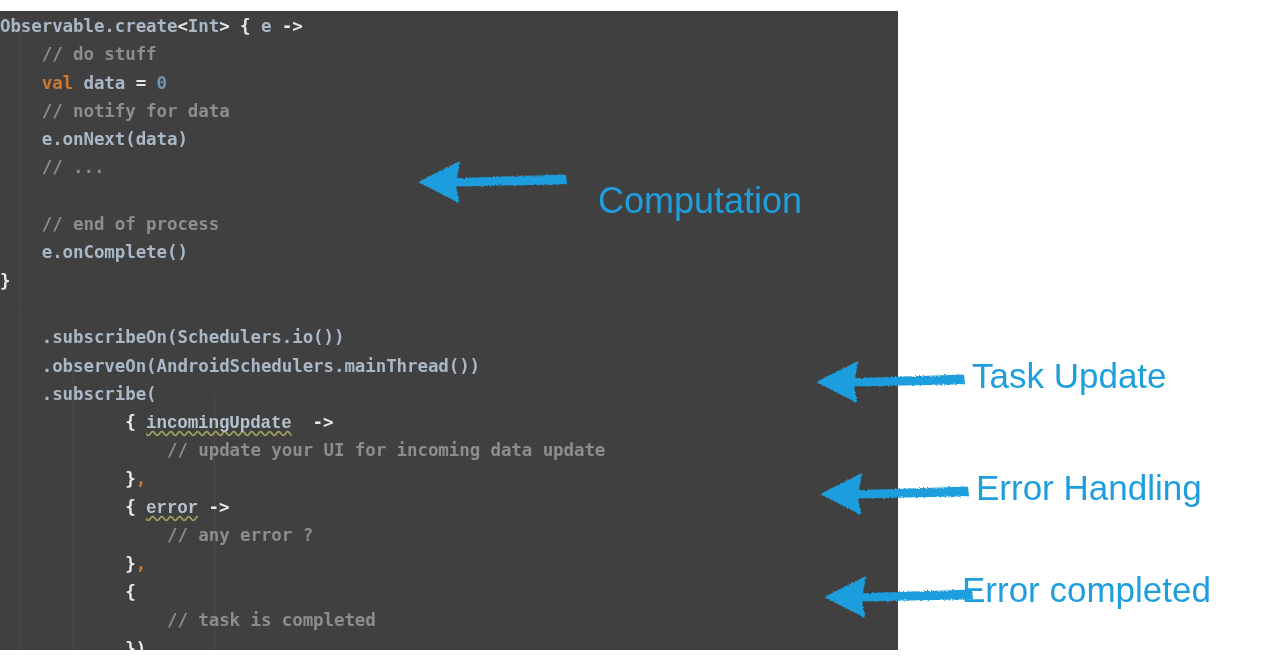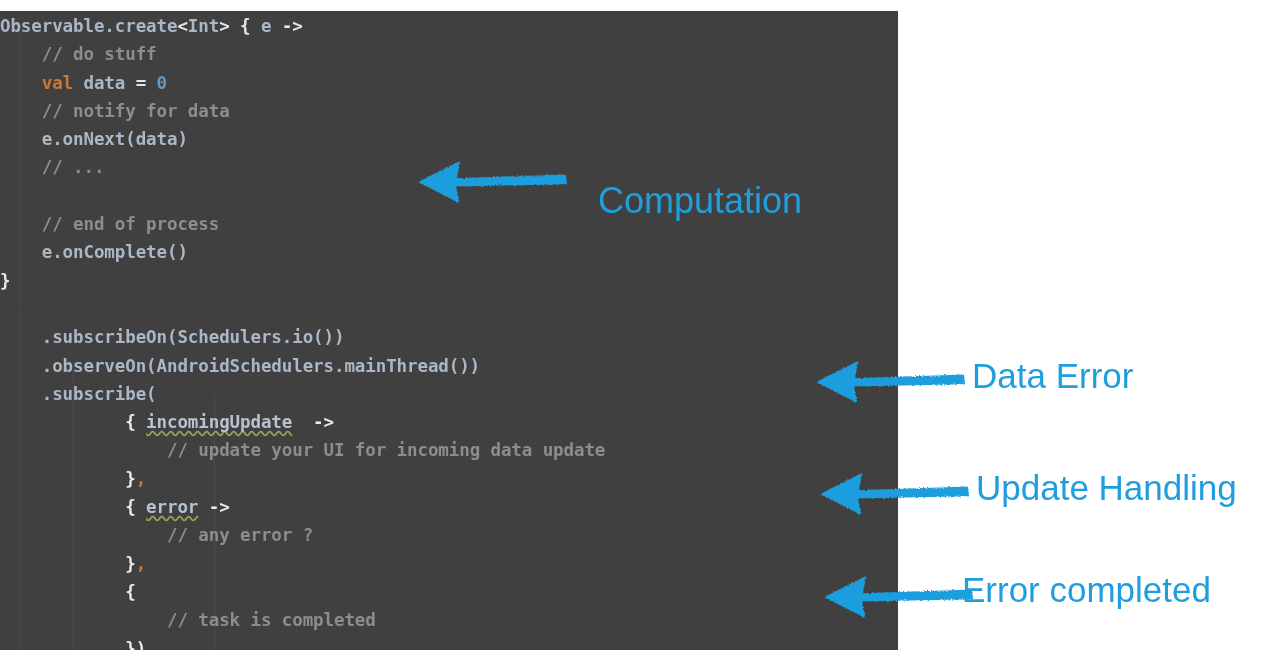--- a/index.html
+++ b/index.html
@@ -58,20 +58,21 @@
   .t-kw      { color: #cc7832; }
   .t-num     { color: #6897bb; }
   .t-punct   { color: #e8e8e8; }
   .t-comma   { color: #cc7832; }
   .t-brace   { color: #eaeaea; }
   .t-warn {
     color: #b6c2cf;
     text-decoration: underline wavy #9d9d5e;
     text-decoration-skip-ink: none;
     text-underline-offset: 2px;
+    font-family: Liberation Mono, monospace;
   }
 
   
   .annotation {
     position: absolute;
     display: flex;
     align-items: center;
   }
   .arrow-wrap {
     position: relative;
@@ -122,36 +123,36 @@
               <feTurbulence type="fractalNoise" baseFrequency="0.62" numOctaves="4" result="noise"></feTurbulence>
               <feDisplacementMap in="SourceGraphic" in2="noise" scale="3.2" xChannelSelector="R" yChannelSelector="G"></feDisplacementMap>
             </filter>
           </defs>
           <g filter="url(#rough-data-update)" fill="#1f9ede">
             <path d="M2,22 L44,1 L41,19 L46,19 L46,26 L40,26 L43,43 Z"></path>
             <path d="M40,18.2 L150,14.6 L151,24.2 L40,26.4 Z"></path>
           </g>
         </svg>
       </div>
-      <div class="anno-label" style="position: absolute; left: 972px; top: 358px; font-size: 35px; color: rgb(31, 158, 222);">Data Error</div>
+      <div class="anno-label" style="position: absolute; left: 972px; top: 358px; font-size: 35px; color: rgb(31, 158, 222);">Task Update</div>
       <div class="annotation arrow-wrap" style="position: absolute; left: 818px; top: 472px;">
         <svg width="152" height="44" viewBox="0 0 152 44">
           <defs>
             <filter id="rough-error-handling" x="-20%" y="-20%" width="140%" height="140%">
               <feTurbulence type="fractalNoise" baseFrequency="0.62" numOctaves="4" result="noise"></feTurbulence>
               <feDisplacementMap in="SourceGraphic" in2="noise" scale="3.2" xChannelSelector="R" yChannelSelector="G"></feDisplacementMap>
             </filter>
           </defs>
           <g filter="url(#rough-error-handling)" fill="#1f9ede">
             <path d="M2,22 L44,1 L41,19 L46,19 L46,26 L40,26 L43,43 Z"></path>
             <path d="M40,18.2 L150,14.6 L151,24.2 L40,26.4 Z"></path>
           </g>
         </svg>
       </div>
-      <div class="anno-label" style="position: absolute; left: 976px; top: 470px; font-size: 35px; color: rgb(31, 158, 222);">Update Handling</div>
+      <div class="anno-label" style="position: absolute; left: 976px; top: 470px; font-size: 35px; color: rgb(31, 158, 222);">Error Handling</div>
       <div class="annotation arrow-wrap" style="position: absolute; left: 822px; top: 575px;">
         <svg width="152" height="44" viewBox="0 0 152 44">
           <defs>
             <filter id="rough-task-completed" x="-20%" y="-20%" width="140%" height="140%">
               <feTurbulence type="fractalNoise" baseFrequency="0.62" numOctaves="4" result="noise"></feTurbulence>
               <feDisplacementMap in="SourceGraphic" in2="noise" scale="3.2" xChannelSelector="R" yChannelSelector="G"></feDisplacementMap>
             </filter>
           </defs>
           <g filter="url(#rough-task-completed)" fill="#1f9ede">
             <path d="M2,22 L44,1 L41,19 L46,19 L46,26 L40,26 L43,43 Z"></path>

